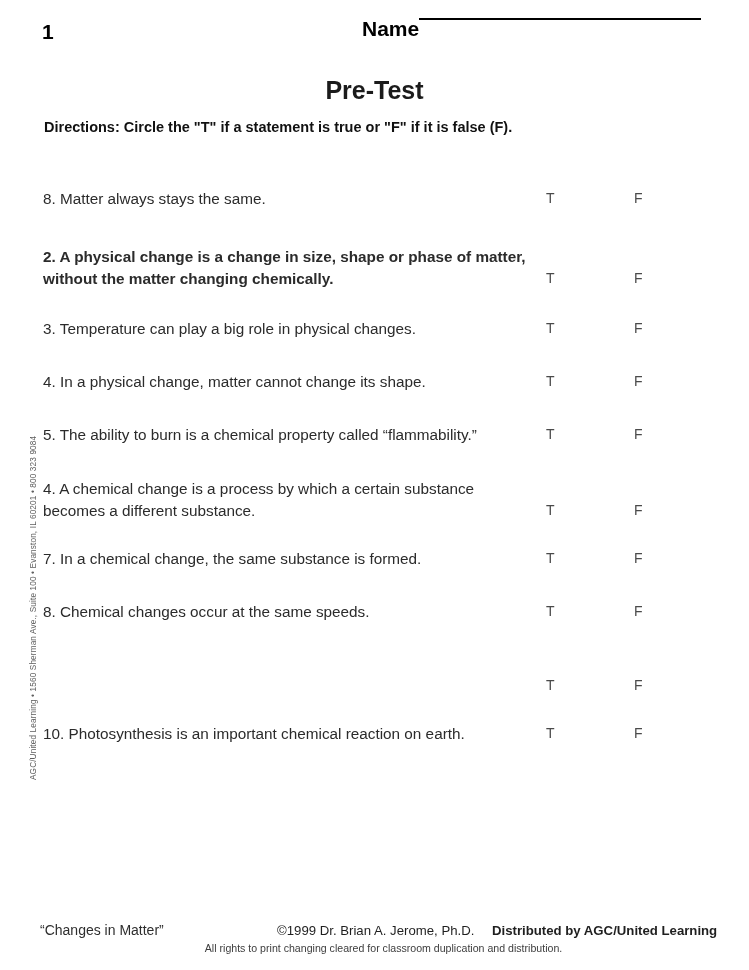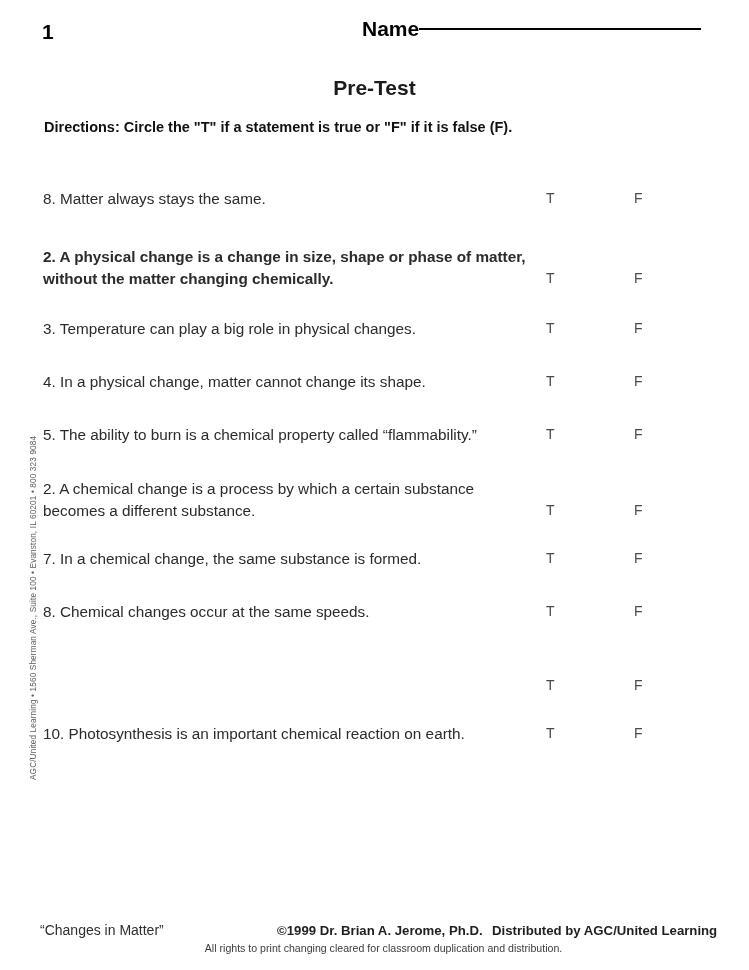--- a/index.html
+++ b/index.html
@@ -31,21 +31,21 @@
     font-size: 21px;
     font-weight: bold;
     color: #000;
     letter-spacing: 0;
   }
   .name-block {
     position: absolute;
     left: 362px;
     top: 4px;
     display: flex;
-    align-items: center;
+    align-items: flex-start;
   }
   .name-label {
     font-size: 21px;
     font-weight: bold;
     color: #000;
     line-height: 1;
     padding-bottom: 2px;
   }
   .name-rule {
     width: 282px;
@@ -54,21 +54,21 @@
     margin-bottom: 2px;
   }
 
   
   .doc-title {
     position: absolute;
     top: 76px;
     left: 0;
     width: 749px;
     text-align: center;
-    font-size: 21px;
+    font-size: 25px;
     font-weight: bold;
     color: #1b1b1b;
   }
 
   
   .directions {
     position: absolute;
     top: 119px;
     left: 44px;
     font-size: 14.5px;
@@ -139,21 +139,21 @@
     left: 40px;
     top: 0;
     font-size: 14px;
     color: #2e2e2e;
   }
   .footer-copyright {
     position: absolute;
     left: 277px;
     top: 1px;
     font-size: 13.2px;
-    font-weight: bold;
+    font-weight: normal;
     color: #1f1f1f;
   }
   .footer-distributor {
     position: absolute;
     left: 492px;
     top: 1px;
     font-size: 13.2px;
     font-weight: bold;
     color: #1f1f1f;
   }
@@ -206,21 +206,21 @@
       <div class="q-text" style="top: 0px;">4.  In a physical change, matter cannot change its shape.</div>
       <div class="q-true" style="top: 2px;">T</div>
       <div class="q-false" style="top: 2px;">F</div>
     </div>
     <div class="q-row" style="position: absolute; top: 236px; left: 0px; height: 26px;">
       <div class="q-text" style="top: 0px;">5.  The ability to burn is a chemical property called “flammability.”</div>
       <div class="q-true" style="top: 2px;">T</div>
       <div class="q-false" style="top: 2px;">F</div>
     </div>
     <div class="q-row" style="position: absolute; top: 290px; left: 0px; height: 48px;">
-      <div class="q-text" style="top: 0px;">2.  A chemical change is a process by which a certain substance
+      <div class="q-text" style="top: 0px;">4.  A chemical change is a process by which a certain substance
 becomes a different substance.</div>
       <div class="q-true" style="top: 24px;">T</div>
       <div class="q-false" style="top: 24px;">F</div>
     </div>
     <div class="q-row" style="position: absolute; top: 360px; left: 0px; height: 26px;">
       <div class="q-text" style="top: 0px;">7.  In a chemical change, the same substance is formed.</div>
       <div class="q-true" style="top: 2px;">T</div>
       <div class="q-false" style="top: 2px;">F</div>
     </div>
     <div class="q-row" style="position: absolute; top: 413px; left: 0px; height: 26px;">

